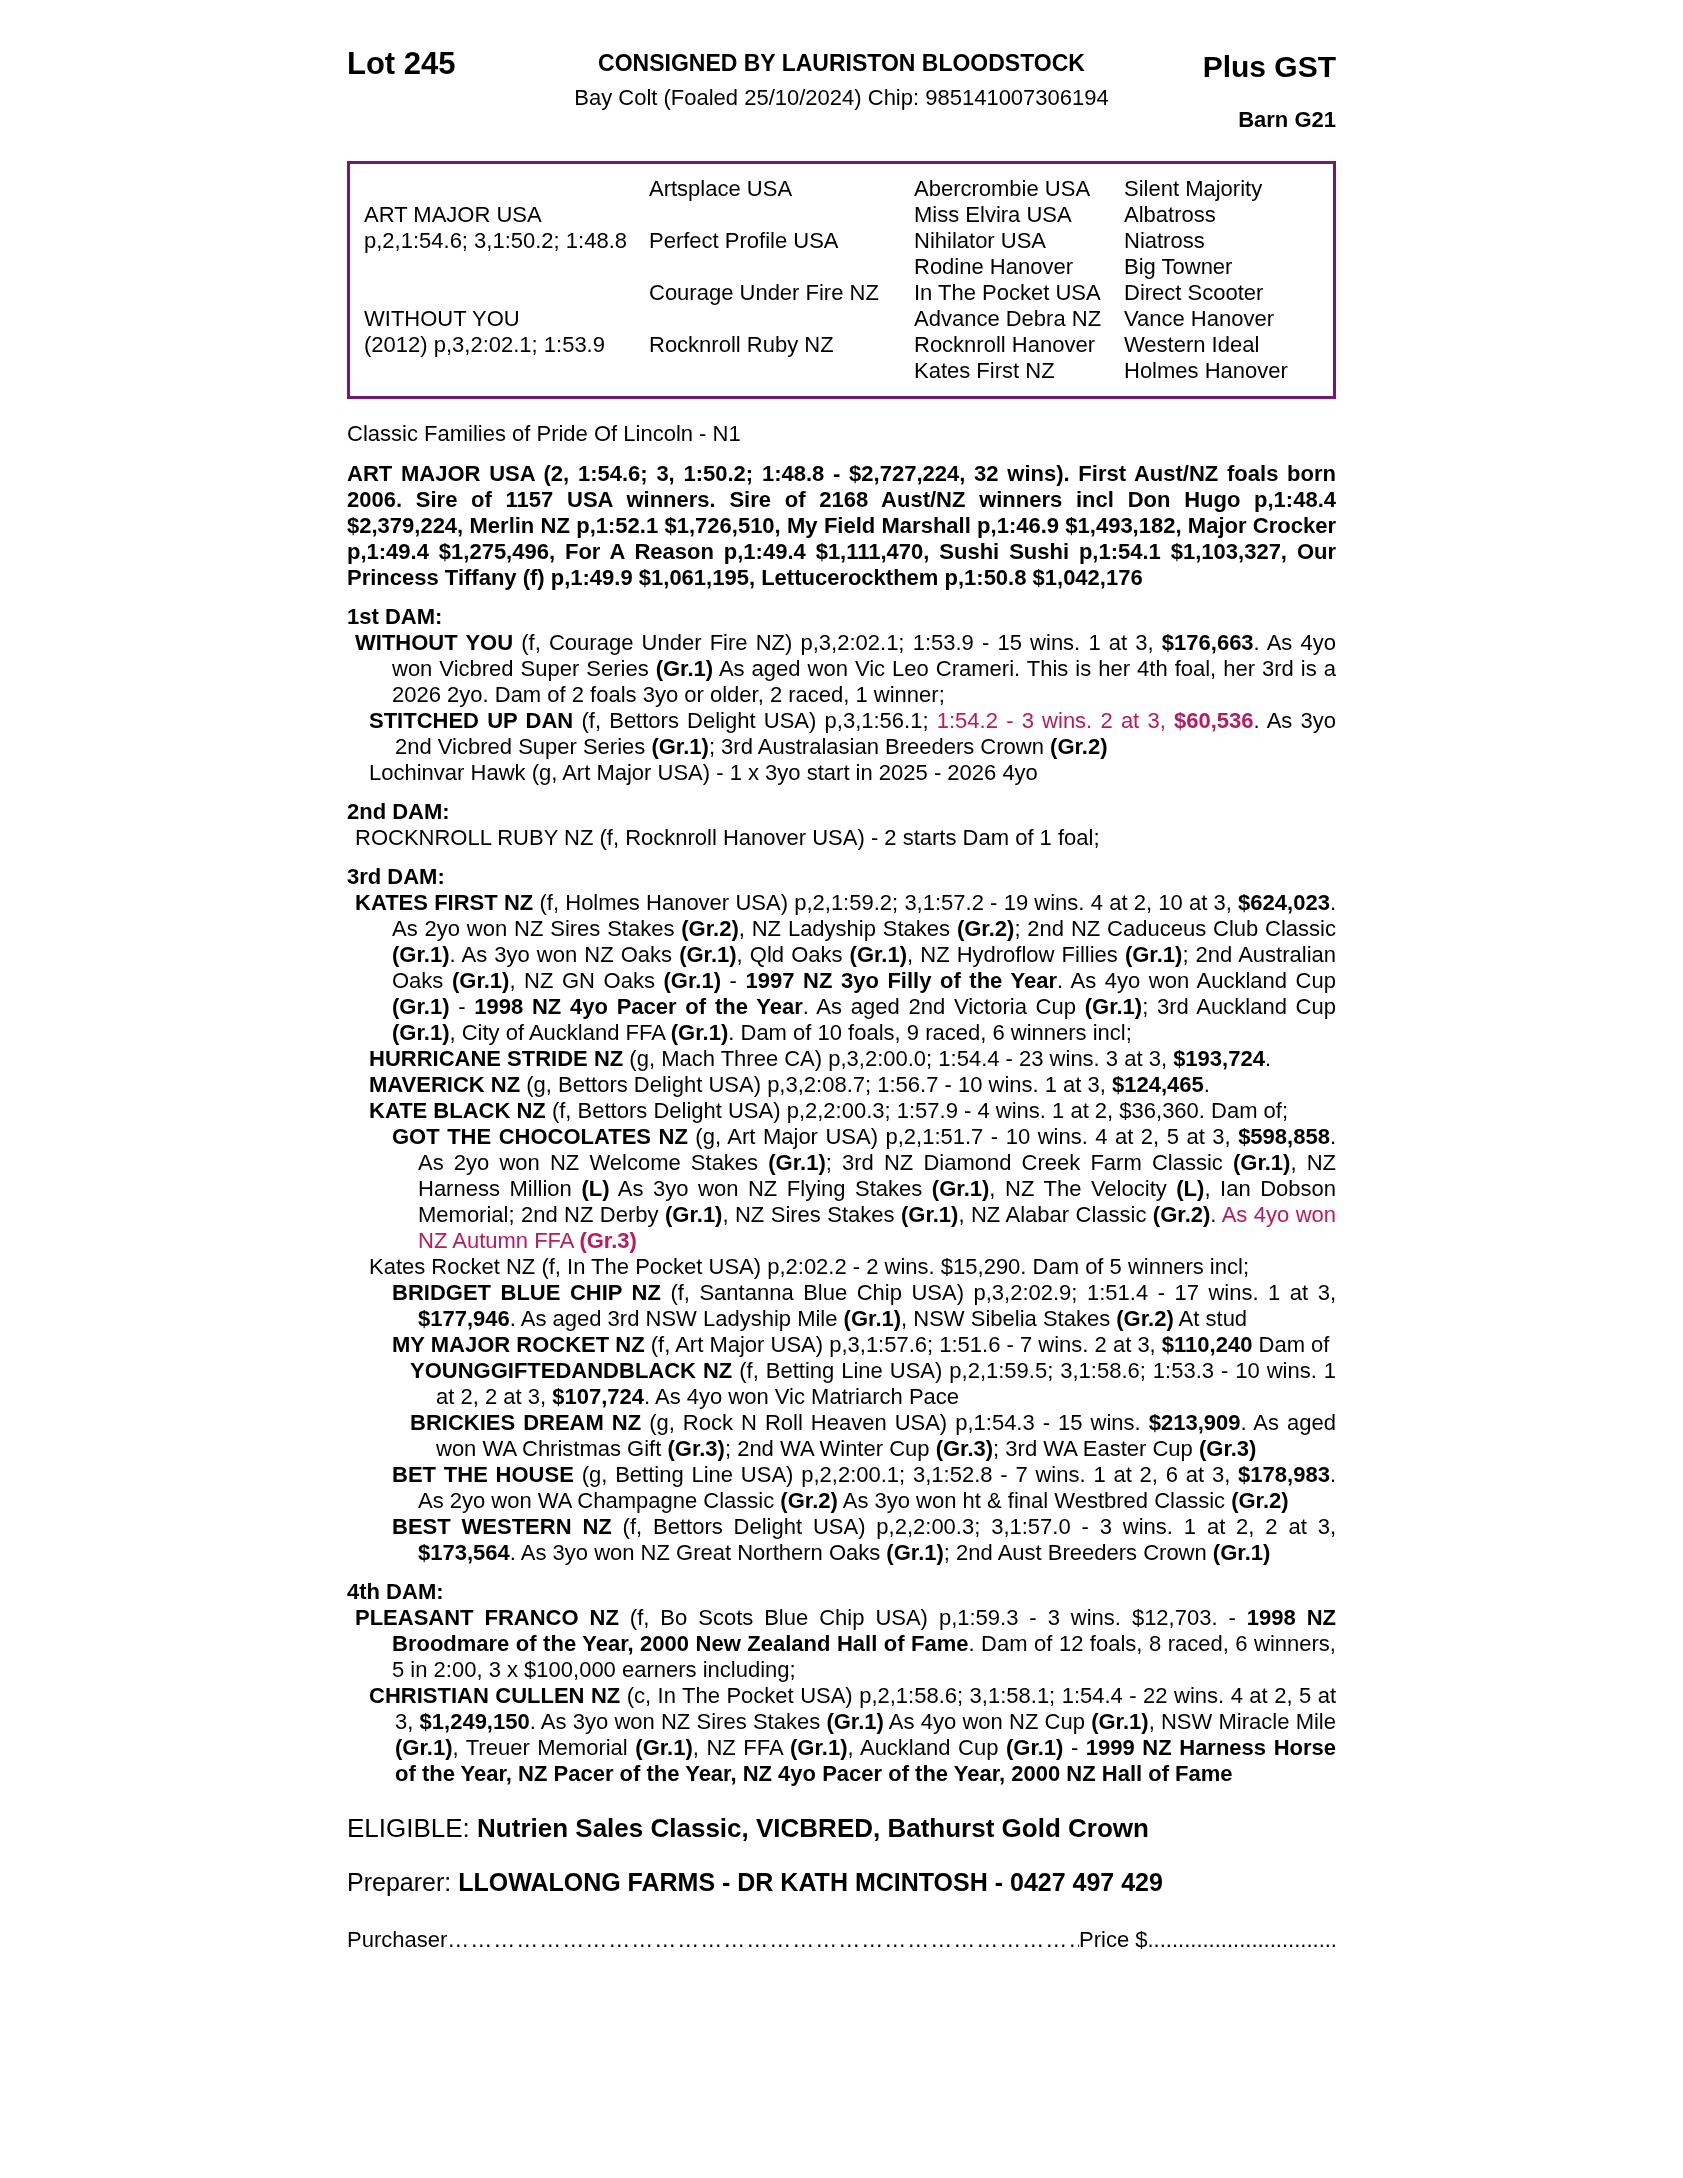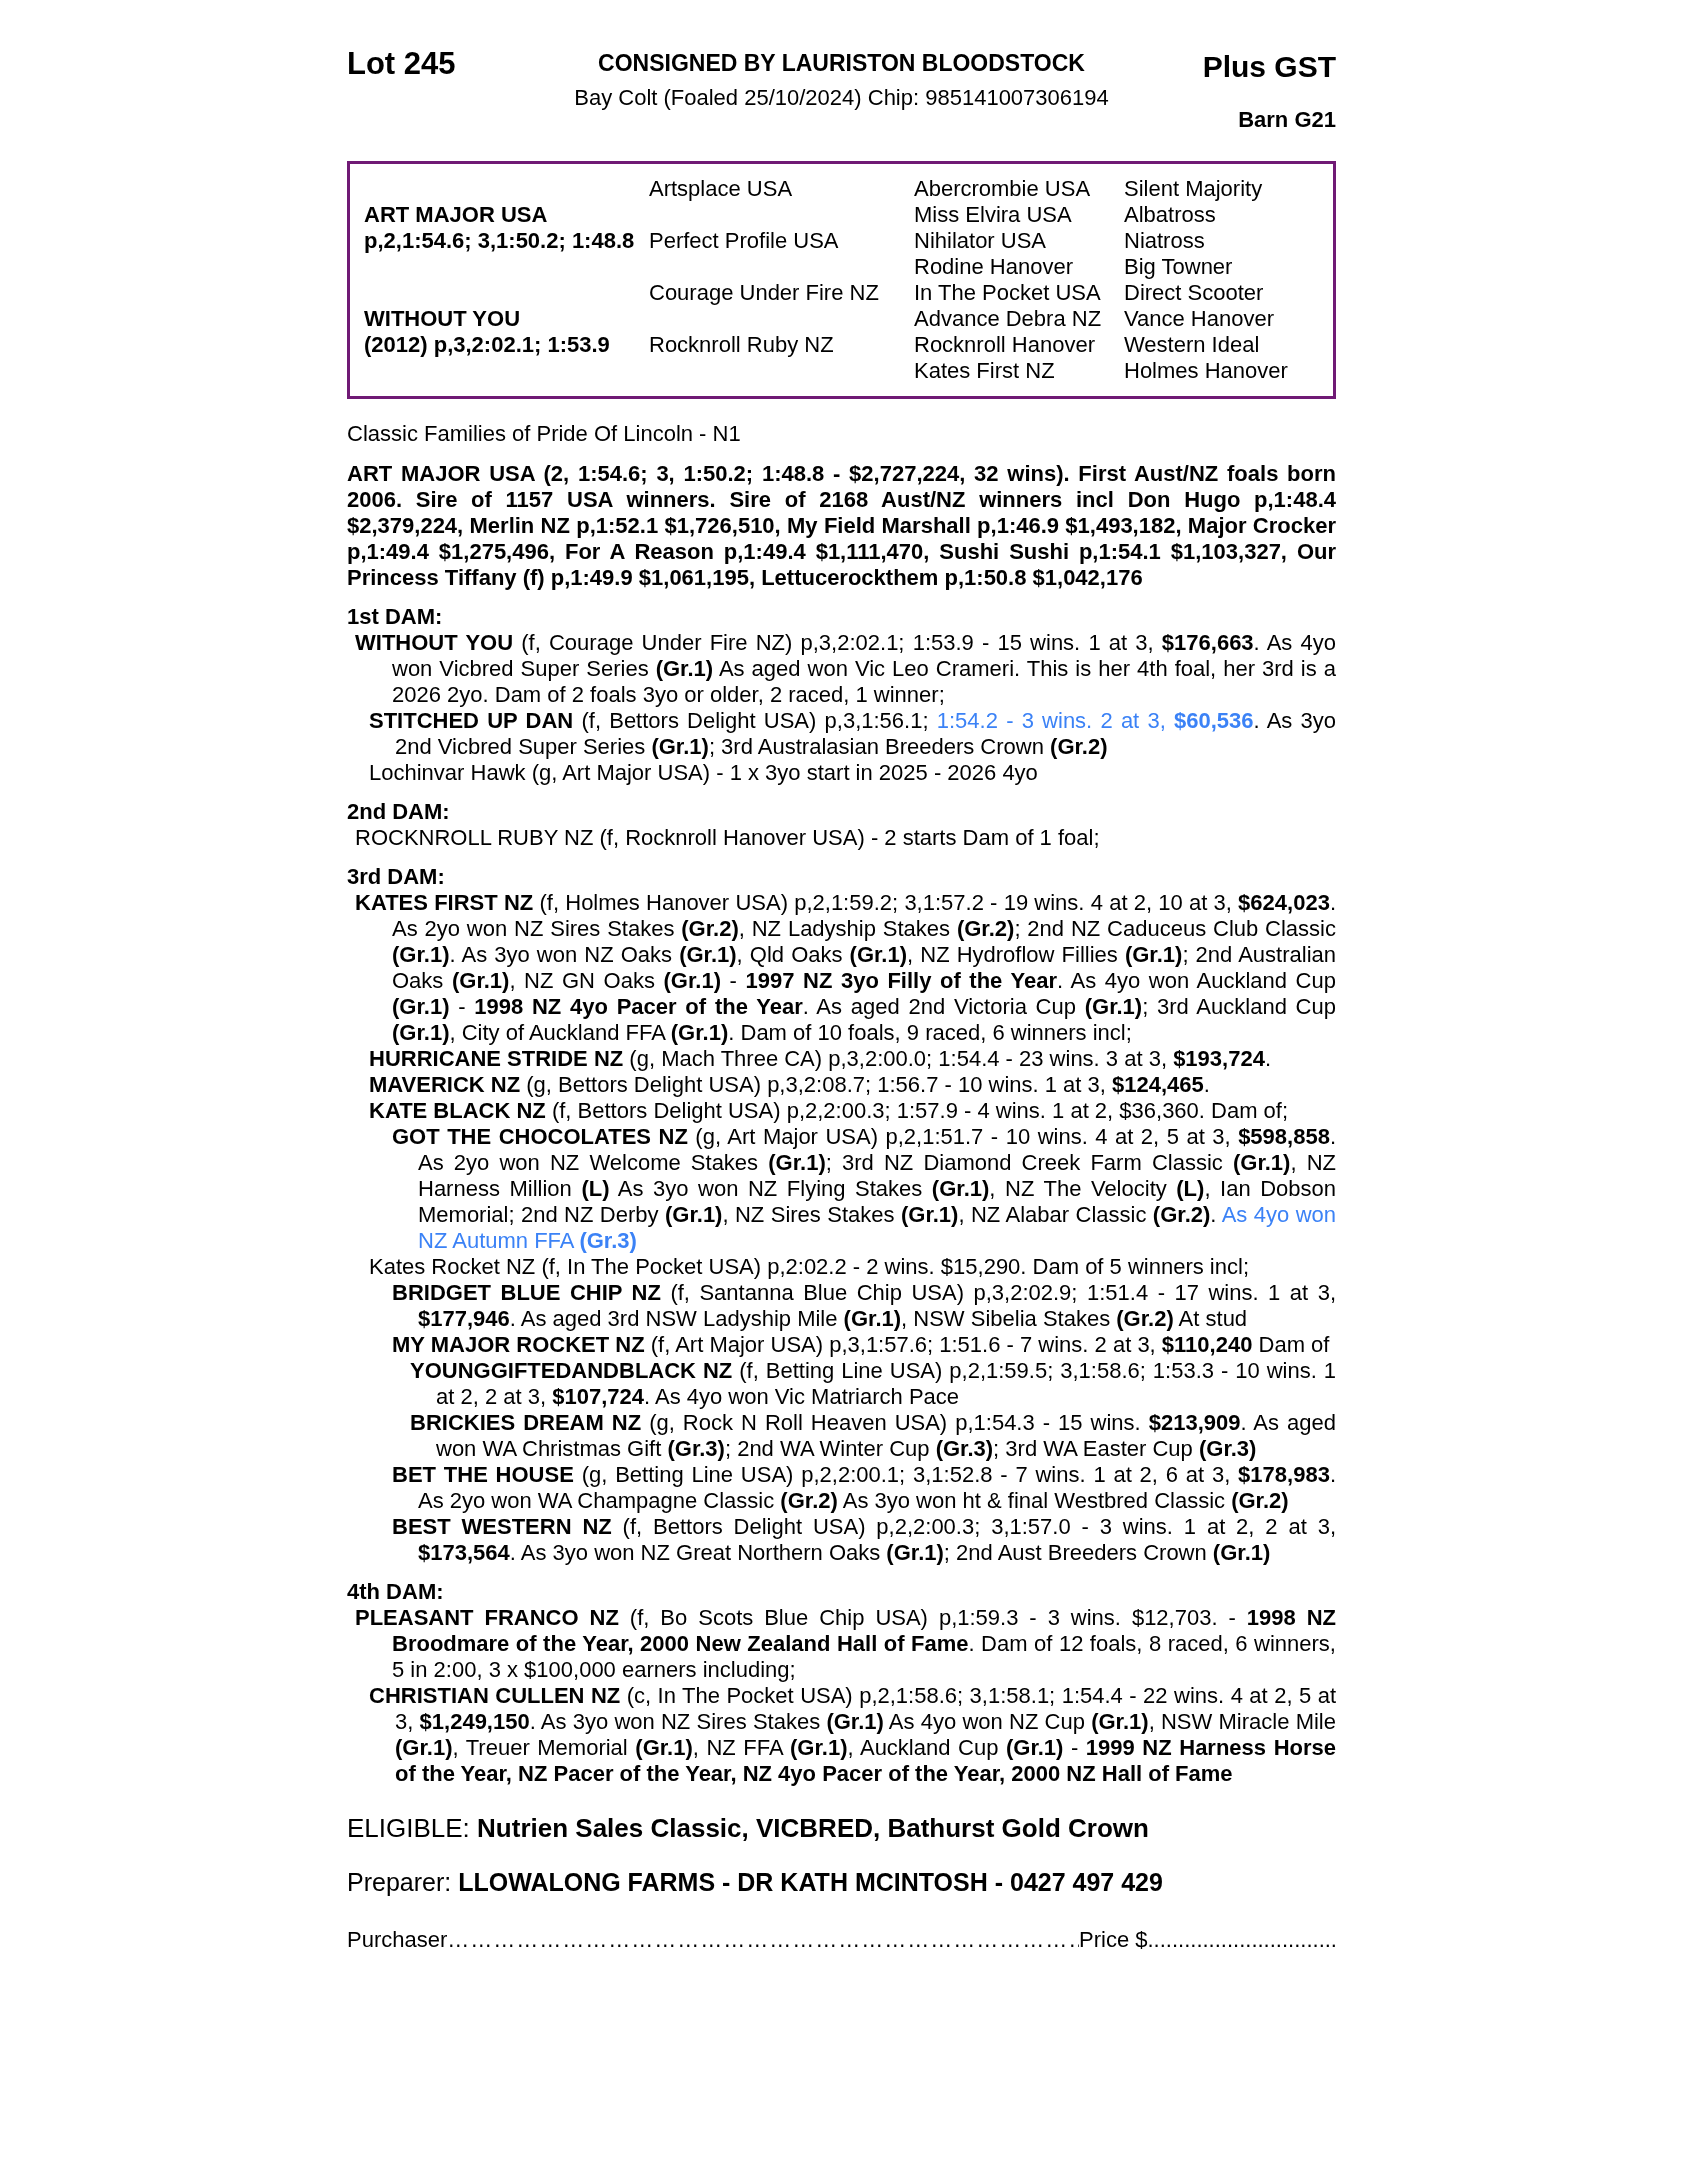--- a/index.html
+++ b/index.html
@@ -16,33 +16,33 @@
   .hdr-center { text-align: center; padding: 0 149px; }
   .consigned { font-size: 23px; font-weight: bold; padding-top: 6px; }
   .foaling { font-size: 22px; margin-top: 8px; }
   .plus-gst { position: absolute; right: 0; top: 6px; font-size: 30px; font-weight: bold; }
   .barn { position: absolute; right: 0; top: 63px; font-size: 22px; font-weight: bold; }
 
   
   .ped-box { border: 3px solid #701a75; margin-top: 12px; padding: 12px 6px 12px 14px; }
   .ped-grid { display: grid; grid-template-columns: 285px 265px 210px 1fr; grid-auto-rows: 26px; }
   .pc { font-size: 22px; white-space: nowrap; align-self: center; }
-  .pb { font-weight: bold; }
+  .pb { font-weight: normal; }
 
   
   .family-note { margin-top: 22px; font-size: 22px; }
   .para { font-size: 22px; line-height: 26px; text-align: justify; }
   .sire-para { margin-top: 14px; }
   .dam-h { font-size: 22px; line-height: 26px; font-weight: bold; margin-top: 13px; }
   .iA { padding-left: 45px; text-indent: -37px; }
   .iB { padding-left: 48px; text-indent: -26px; }
   .iC { padding-left: 71px; text-indent: -26px; }
   .iD { padding-left: 89px; text-indent: -26px; }
   .b  { font-weight: bold; }
-  .r  { color: #3b82f6; }
+  .r  { color: #be185d; }
 
   
   .eligible { margin-top: 26px; font-size: 26px; }
   .preparer { margin-top: 24px; font-size: 25px; }
   .purchase { margin-top: 30px; font-size: 22px; display: flex; align-items: flex-start; }
   .purchase .lbl { white-space: nowrap; }
   .leader-flex { flex: 1 1 auto; overflow: hidden; white-space: nowrap; letter-spacing: 1px; }
   .leader-fixed { width: 302px; overflow: hidden; white-space: nowrap; }
 </style>
 </head>

